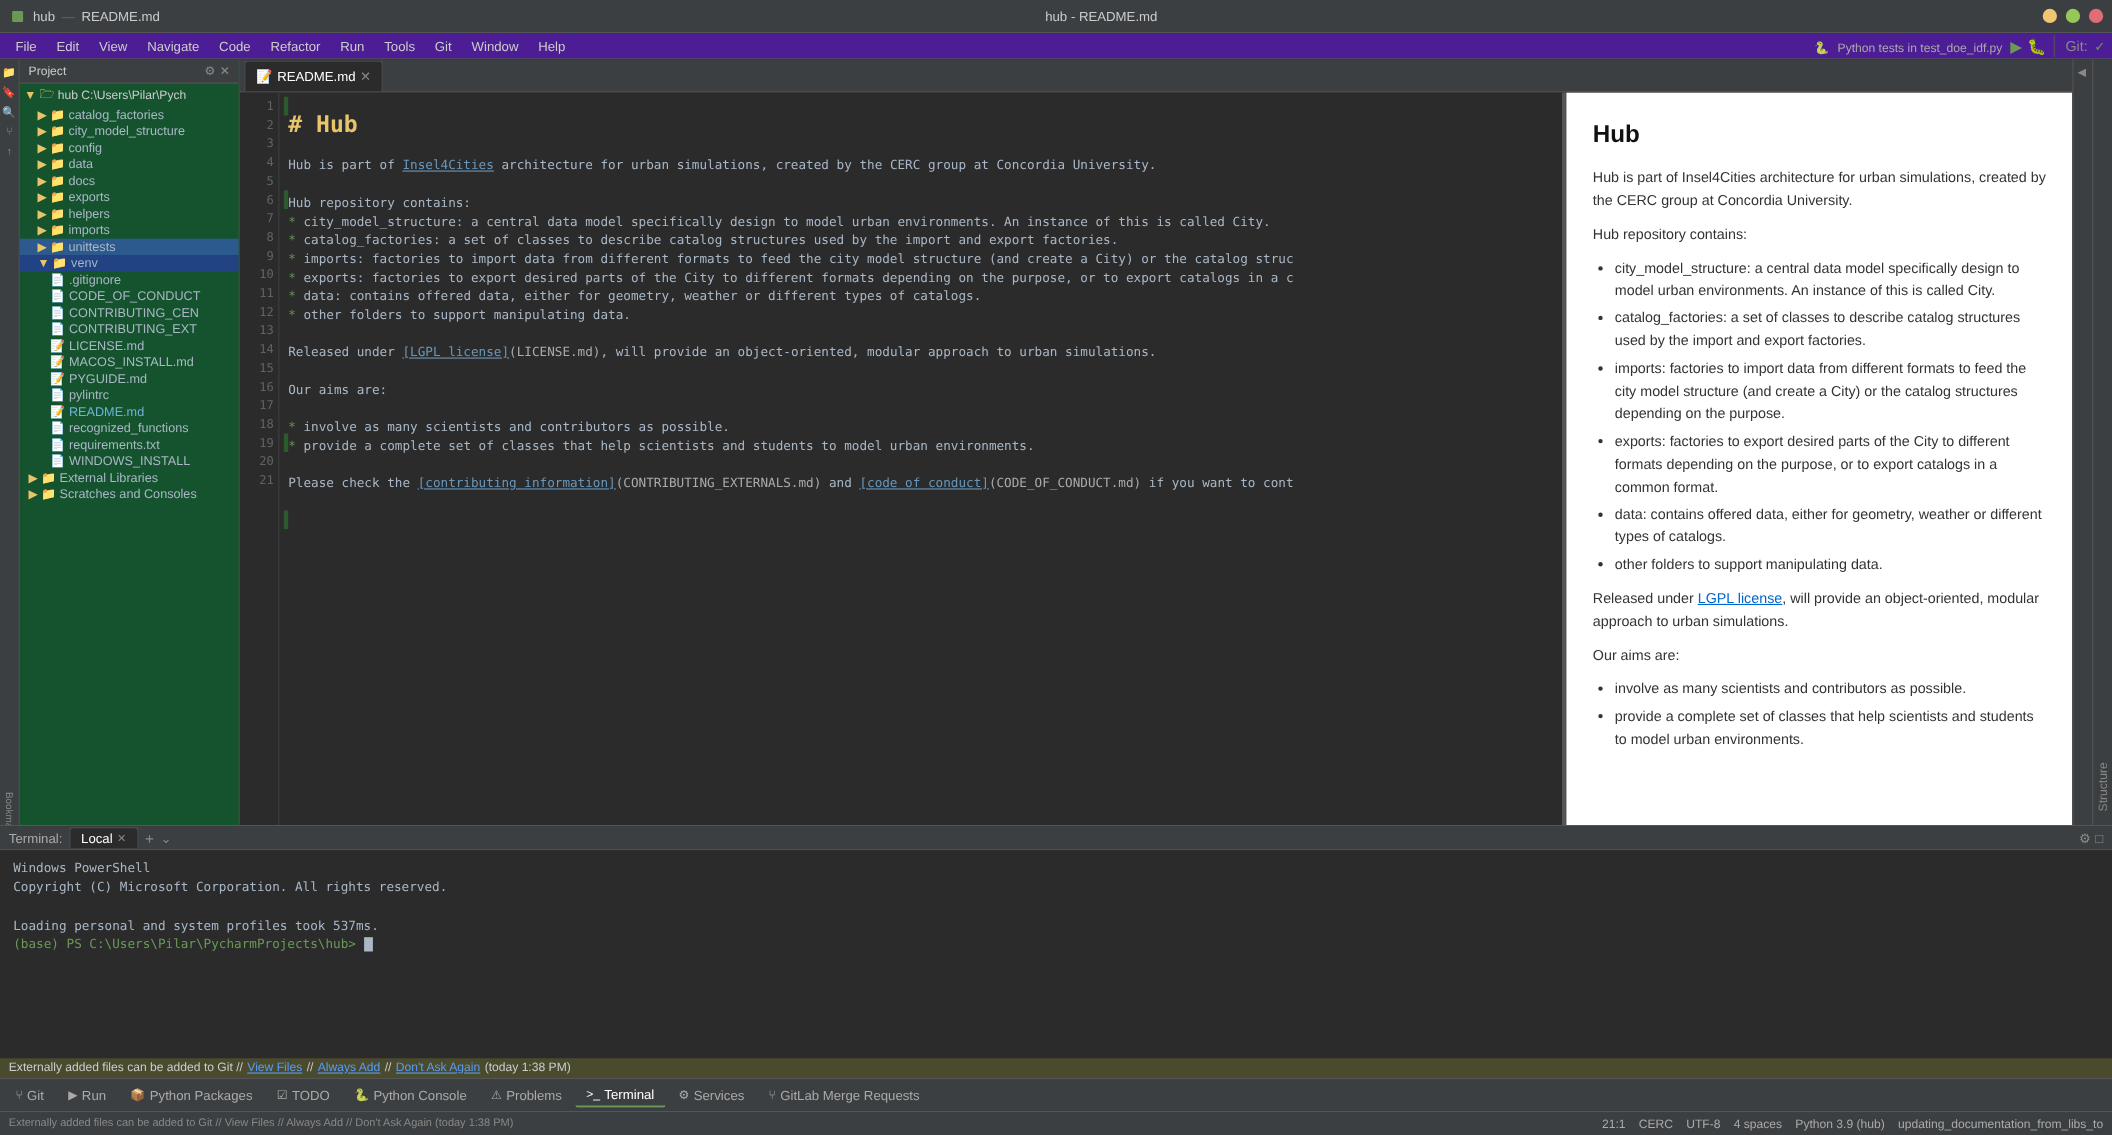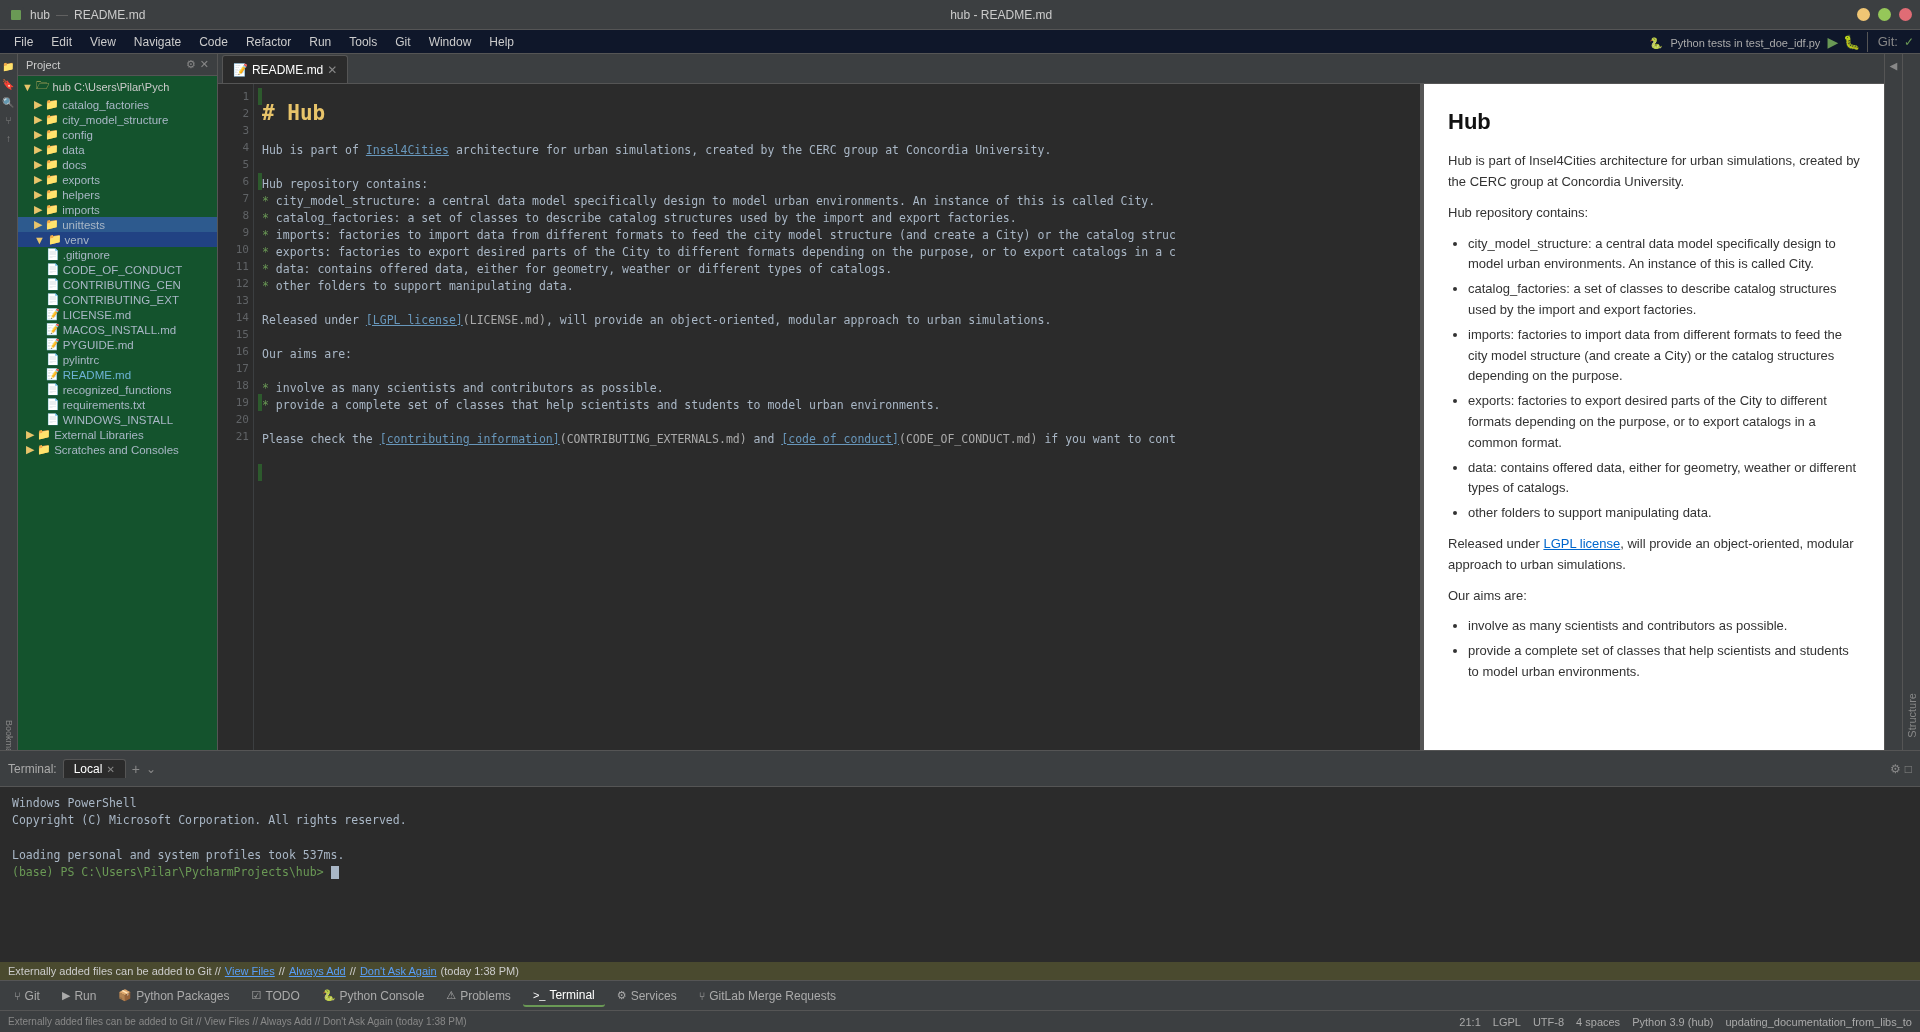--- a/index.html
+++ b/index.html
@@ -28,21 +28,21 @@
     #title-bar-center { color: #ccc; font-size: 12px; }
     #title-bar-right { display: flex; gap: 8px; }
     .title-btn { width: 13px; height: 13px; border-radius: 50%; cursor: pointer; }
     .tb-min { background: #f0c674; }
     .tb-max { background: #95c759; }
     .tb-close { background: #e06c75; }
 
     
     #menu-bar {
       height: 24px;
-      background: #0f172a;
+      background: #4c1d95;
       display: flex;
       align-items: center;
       padding: 0 6px;
       border-bottom: 1px solid #555;
       gap: 2px;
     }
     .menu-item {
       padding: 2px 8px;
       cursor: pointer;
       font-size: 12px;
@@ -225,21 +225,21 @@
     #bottom-area {
       height: 260px;
       display: flex;
       flex-direction: column;
       background: #2b2b2b;
       border-top: 1px solid #555;
     }
 
     
     #terminal-toolbar {
-      height: 36px;
+      height: 22px;
       background: #3c3f41;
       display: flex;
       align-items: center;
       padding: 0 8px;
       gap: 6px;
       border-bottom: 1px solid #555;
     }
     .terminal-tab {
       display: flex; align-items: center; gap: 4px;
       padding: 2px 10px;
@@ -714,19 +714,19 @@
       <span class="bottom-tab-icon">⑂</span>
       <span>GitLab Merge Requests</span>
     </div>
   </div>
 </div>
 
 <div id="status-bar">
   <div class="status-msg">Externally added files can be added to Git // View Files // Always Add // Don't Ask Again (today 1:38 PM)</div>
   <div class="status-right">
     <span class="status-item">21:1</span>
-    <span class="status-item">LGPL</span>
+    <span class="status-item">CERC</span>
     <span class="status-item">UTF-8</span>
     <span class="status-item">4 spaces</span>
     <span class="status-item">Python 3.9 (hub)</span>
     <span class="status-item">updating_documentation_from_libs_to</span>
   </div>
 </div>
 
 </body></html>

